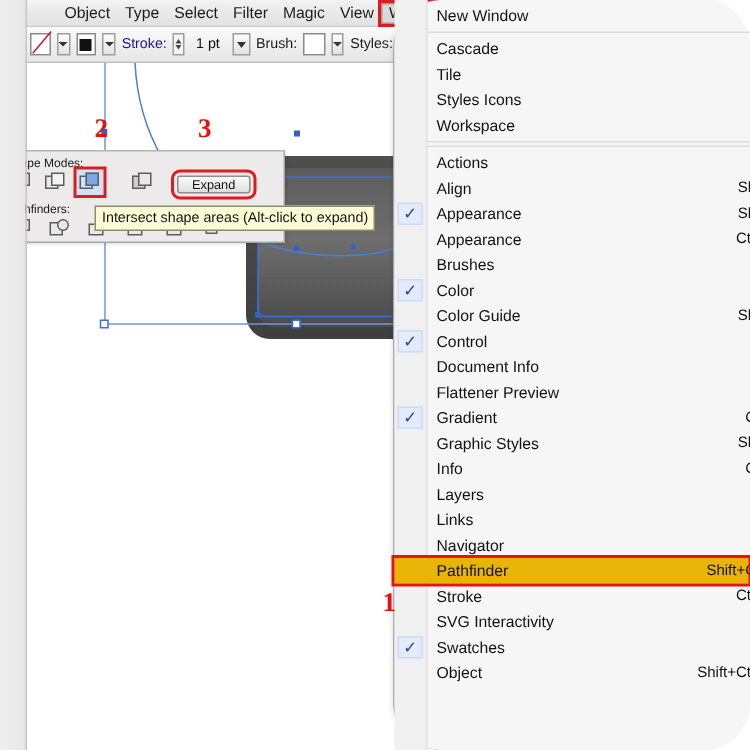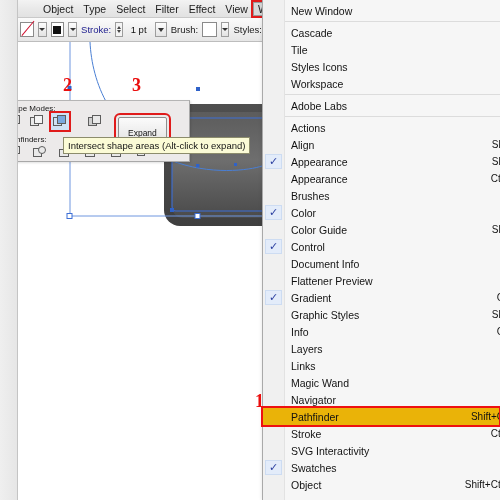--- a/index.html
+++ b/index.html
@@ -116,21 +116,21 @@
   .pf-ico .sq{
     position:absolute;border:1px solid #5d5d5d;background:#e9e9e9;box-sizing:border-box;
   }
   .pf-sel{
     outline:2px solid #e01b1b;outline-offset:2px;
     background:#cfe2f6;box-shadow:0 0 0 2px #cfe2f6;
   }
   .expand-btn{
     position:absolute;left:118px;top:16px;
     font-size:8.5px;color:#121212;
-    padding:10px 9px;background:linear-gradient(to bottom,#fbfbfb,#dedede);
+    padding:0 9px;background:linear-gradient(to bottom,#fbfbfb,#dedede);
     border:1px solid #8e8e8e;border-radius:2px;box-sizing:border-box;
     outline:2px solid #e01b1b;outline-offset:2px;
   }
   .tooltip{
     position:absolute;left:63px;top:36px;
     background:#fbfbd6;border:1px solid #8c8c6c;
     font-size:9.5px;color:#141414;padding:2px 4px;white-space:nowrap;
     z-index:9;box-sizing:border-box;
   }
 
@@ -139,20 +139,21 @@
     position:absolute;font-family:"Liberation Serif",serif;font-weight:bold;
     color:#ea0d0d;font-size:18px;line-height:1;z-index:10;
   }
 
   
   .dropdown{
     position:absolute;left:262px;top:0;width:238px;height:500px;
     background:#f6f6f6;border-left:1px solid #a9a9a9;
     box-sizing:border-box;z-index:8;
     box-shadow:-1px 0 3px rgba(0,0,0,.08);
+    border-radius:32px;
   }
   .dd-gutter{
     position:absolute;left:0;top:0;width:22px;height:100%;
     background:#f0f0f0;border-right:1px solid #e2e2e2;box-sizing:border-box;
   }
   .dd-item{
     position:relative;height:17px;display:flex;align-items:center;
     box-sizing:border-box;
   }
   .dd-item .chk{
@@ -224,21 +225,21 @@
     </svg>
   </div>
 
   <div class="leftedge"></div>
 
   <div class="menubar">
     <div class="mi">Object</div>
     <div class="mi">Type</div>
     <div class="mi">Select</div>
     <div class="mi">Filter</div>
-    <div class="mi">Effect</div>
+    <div class="mi">Magic</div>
     <div class="mi">View</div>
     <div class="mi hl">Window</div>
   </div>
 
   <div class="ctrlbar">
     <div class="swatch-stroke"></div>
     <div class="mini-arrow"></div>
     <div class="swatch-fill">
         <i></i>
       </div>
@@ -330,24 +331,20 @@
         </div>
         <div class="dd-item">
           <span class="chk empty"></span>
           <span class="txt">Styles Icons</span>
         </div>
         <div class="dd-item">
           <span class="chk empty"></span>
           <span class="txt">Workspace</span>
         </div>
         <div class="dd-sep"></div>
-        <div class="dd-item">
-          <span class="chk empty"></span>
-          <span class="txt">Adobe Labs</span>
-        </div>
         <div class="dd-sep"></div>
         <div class="dd-item">
           <span class="chk empty"></span>
           <span class="txt">Actions</span>
         </div>
         <div class="dd-item">
           <span class="chk empty"></span>
           <span class="txt">Align</span>
           <span class="sc">Sh</span>
         </div>
@@ -404,24 +401,20 @@
         <div class="dd-item">
           <span class="chk empty"></span>
           <span class="txt">Layers</span>
         </div>
         <div class="dd-item">
           <span class="chk empty"></span>
           <span class="txt">Links</span>
         </div>
         <div class="dd-item">
           <span class="chk empty"></span>
-          <span class="txt">Magic Wand</span>
-        </div>
-        <div class="dd-item">
-          <span class="chk empty"></span>
           <span class="txt">Navigator</span>
         </div>
         <div class="dd-item sel">
           <span class="chk empty"></span>
           <span class="txt">Pathfinder</span>
           <span class="sc">Shift+C</span>
         </div>
         <div class="dd-item">
           <span class="chk empty"></span>
           <span class="txt">Stroke</span>

